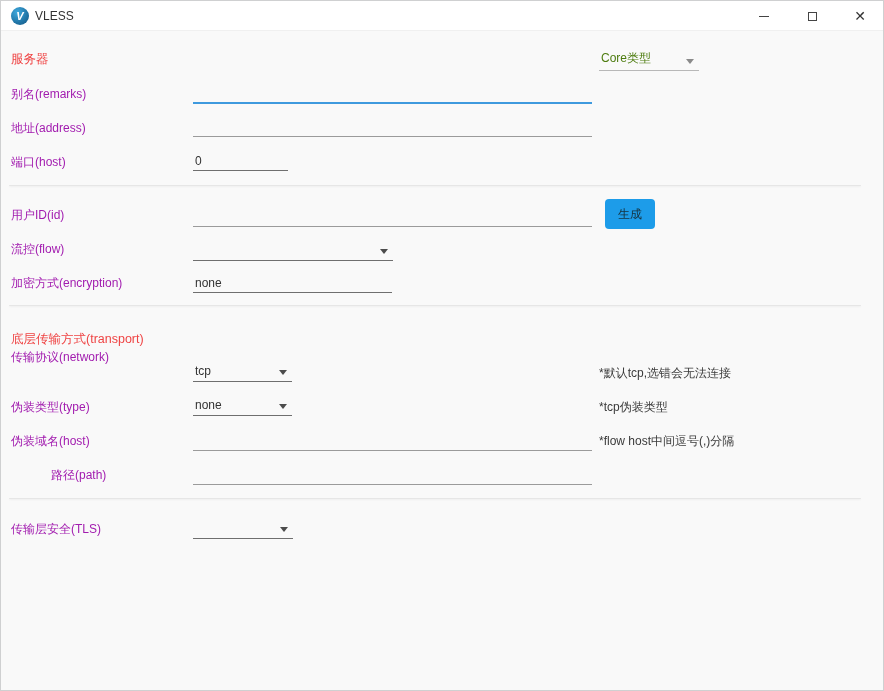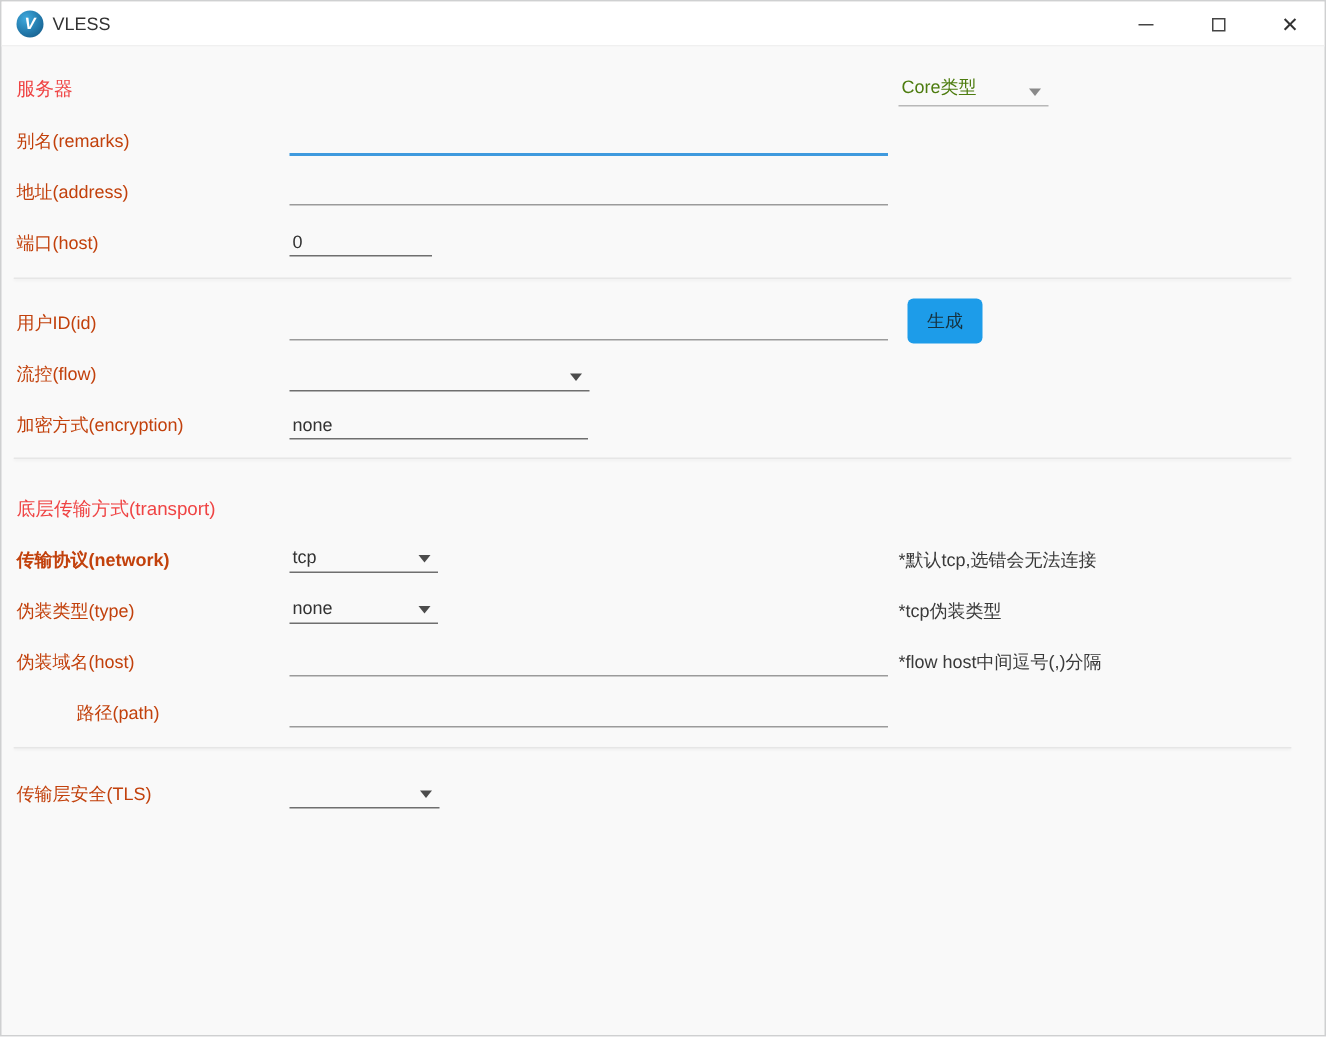--- a/index.html
+++ b/index.html
@@ -19,21 +19,21 @@
   .app-title { position:absolute; left:34px; top:8px; font-size:12px; color:#333; }
   .win-btn { position:absolute; top:0; width:46px; height:30px; display:flex;
              align-items:center; justify-content:center; color:#333; cursor:default; }
   .btn-min { right:96px; }
   .btn-max { right:48px; }
   .btn-close { right:0; font-size:14px; }
   .min-line { width:10px; height:1px; background:#444; }
   .max-box { width:9px; height:9px; border:1px solid #444; }
 
   
-  .lbl { position:absolute; left:10px; font-size:12px; color:#c2410c; white-space:nowrap; }
+  .lbl { position:absolute; left:10px; font-size:12px; color:#a21caf; white-space:nowrap; }
   .section-h { position:absolute; left:10px; font-size:12.5px; color:#ef4444; white-space:nowrap; }
   .hint { position:absolute; left:598px; font-size:12px; color:#3a3a3a; white-space:nowrap; }
 
   .uin { position:absolute; height:20px; background:transparent; border:none;
          border-bottom:1px solid #9b9b9b; font-size:12px; color:#333;
          outline:none; padding:0 2px; font-family:inherit; }
   .uin-dark { border-bottom-color:#6f6f6f; }
   .focus-blue { border-bottom:2px solid #3f9ade; }
 
   .sel { position:absolute; height:20px; border-bottom:1px solid #6f6f6f; }
@@ -55,21 +55,21 @@
   .btn-cancel { left:446px; top:648px; width:192px; height:30px; }
 
   
   .t-core      { left:598px; top:50px;  width:100px; }
   .l-remarks   { top:85px;  } .f-remarks { left:192px; top:83px;  width:399px; }
   .l-address   { top:119px; } .f-address { left:192px; top:116px; width:399px; }
   .l-port      { top:153px; } .f-port    { left:192px; top:150px; width:95px;  }
   .l-id        { top:206px; } .f-id      { left:192px; top:206px; width:399px; }
   .l-flow      { top:240px; } .f-flow    { left:192px; top:240px; width:200px; }
   .l-enc       { top:274px; } .f-enc     { left:192px; top:272px; width:199px; }
-  .l-network   { top:364px;font-weight:bold; } .f-network { left:192px; top:361px; width:99px;  }
+  .l-network   { top:348px; } .f-network { left:192px; top:361px; width:99px;  }
   .l-type      { top:398px; } .f-type    { left:192px; top:395px; width:99px;  }
   .l-host      { top:432px; } .f-host    { left:192px; top:430px; width:399px; }
   .l-path      { top:466px;margin-left:40px; } .f-path    { left:192px; top:464px; width:399px; }
   .l-tls       { top:520px; } .f-tls     { left:192px; top:518px; width:100px; }
   .h-server    { top:50px;  }
   .h-transport { top:330px; }
   .hint-network{ top:364px; } .hint-type { top:398px; } .hint-host { top:432px; }
   .div-1 { top:184px; } .div-2 { top:304px; } .div-3 { top:497px; }
 </style>
 </head>

